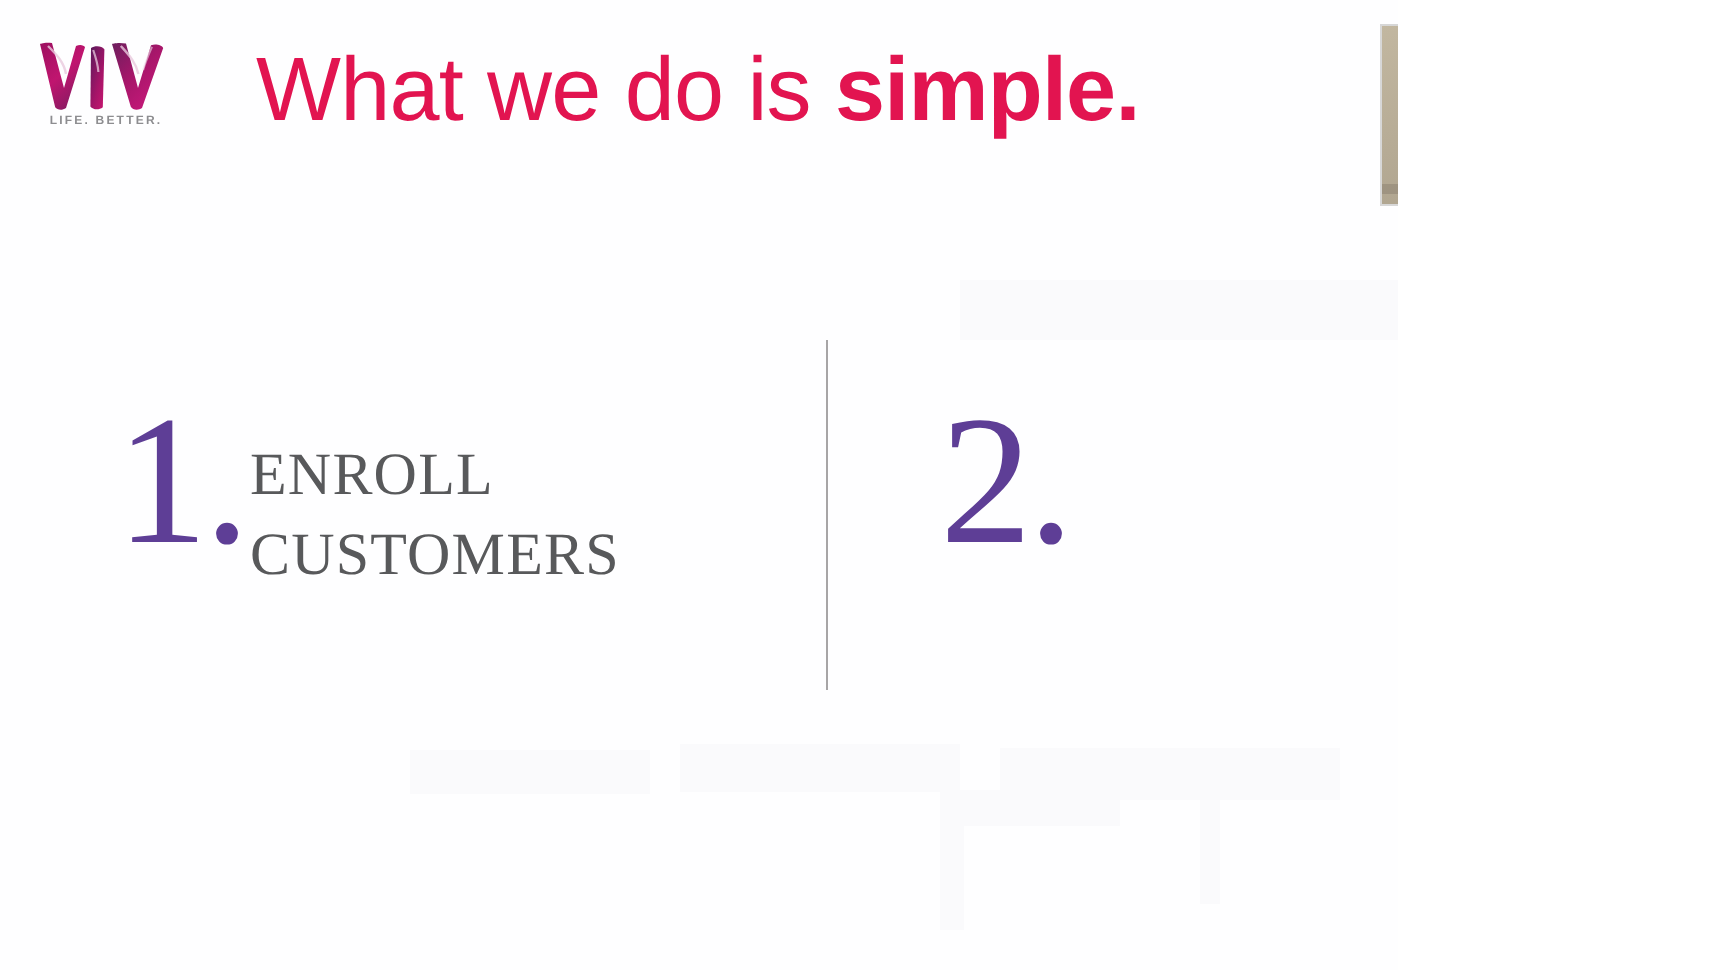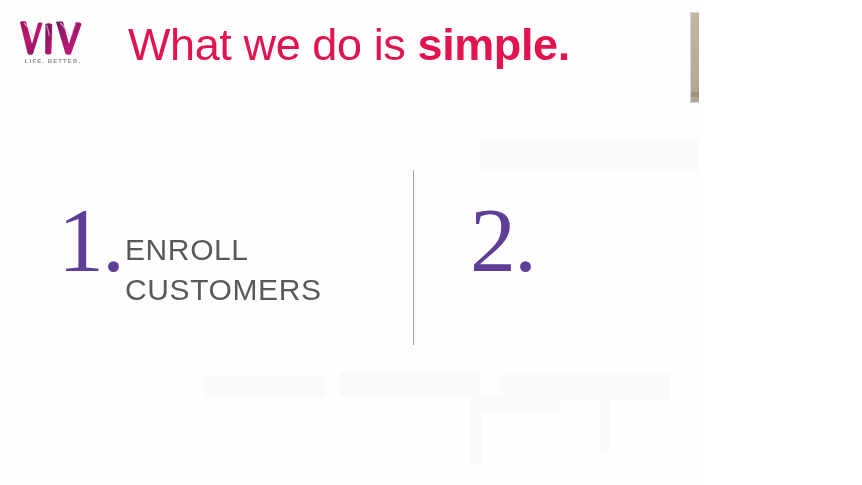--- a/index.html
+++ b/index.html
@@ -204,28 +204,28 @@
     font-family: "Liberation Serif", serif;
     font-size: 92px;
     line-height: 92px;
     color: #5e3e96;
     font-weight: normal;
     letter-spacing: -2px;
     margin-top: -6px;
     display: block;
   }
   .point-text {
-    font-family: Liberation Sans, sans-serif;
+    font-family: Liberation Serif, serif;
     font-size: 30px;
     line-height: 40px;
     color: #58595b;
     letter-spacing: 0.6px;
     white-space: pre-line;
     margin-left: 2px;
-    margin-top: 30px;
+    margin-top: 18px;
   }
 
   
   #ghost-layer {
     position: absolute;
     left: 0; top: 0;
     width: 862px; height: 485px;
     pointer-events: none;
   }
   .ghost {

